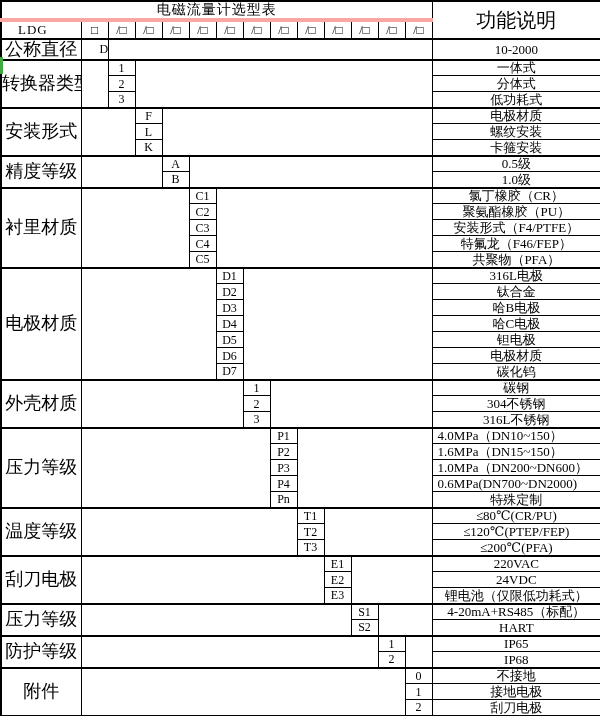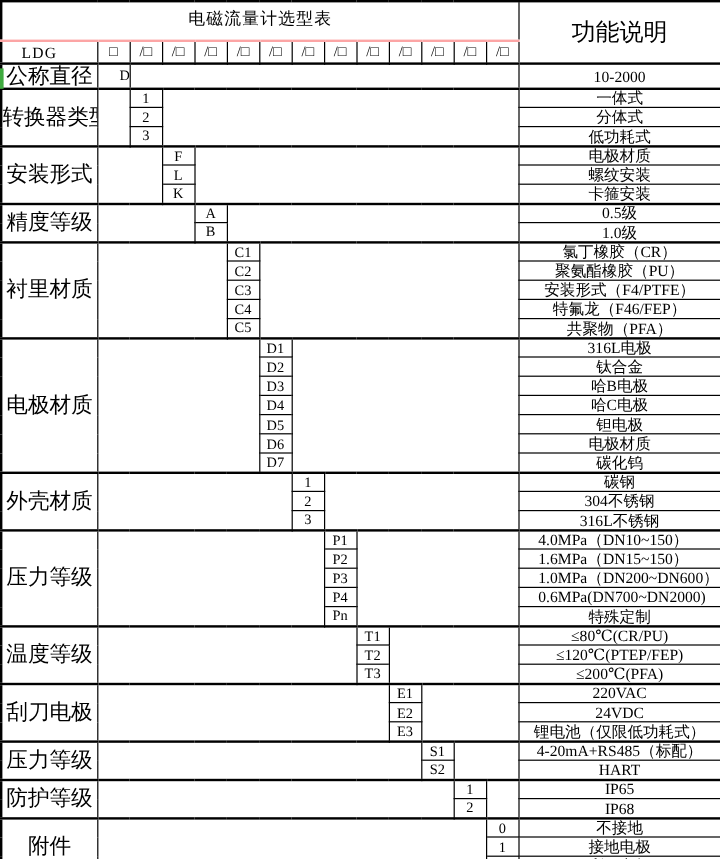--- a/index.html
+++ b/index.html
@@ -2,32 +2,32 @@
 <html><head>
 <meta charset="utf-8">
 <style>
   html,body{margin:0;padding:0;background:#fff;}
   body{position:relative;width:600px;height:716px;font-family:"Liberation Serif","DejaVu Serif",serif;}
   table.sel{border-collapse:collapse;table-layout:fixed;width:600px;height:716px;border:2px solid #000;background:#fff;}
   td{border:1px solid #000;padding:0;margin:0;color:#000;text-align:center;vertical-align:middle;
      font-size:13px;line-height:1.05;white-space:nowrap;overflow:hidden;
      font-family:"Liberation Serif","DejaVu Serif",serif;}
   tr{height:16px;}
-  tr.r-title{height:33px;}
+  tr.r-title{height:19px;}
   tr.r-codes{height:19px;}
-  tr.r-codes td{border-top:2px solid #fca5a5;}
+  tr.r-codes td{border-top:4px solid #fca5a5;}
   tr.gs td{border-top:2px solid #000;}
   td.title-cell{font-size:14px;letter-spacing:1px;}
   td.fn-header{font-size:20px;}
   td.prefix{text-align:left;padding-left:16px;letter-spacing:1px;}
   td.box{font-size:12px;}
   td.label{font-size:18px;}
   td.code{font-size:12px;}
   td.desc{font-size:13px;margin-left:14px;}
-  td.desc.left{text-align:left;padding-left:16px;}
+  td.desc.left{text-align:left;padding-left:5px;}
   td.dncode{text-align:left;padding-left:18px;}
   .green-mark{position:absolute;left:0;top:57px;width:3px;height:17px;background:#3faa3f;}
 </style>
 </head>
 <body>
 
 <table class="sel">
   <colgroup>
     <col style="width:80px">
     <col style="width:27px">

